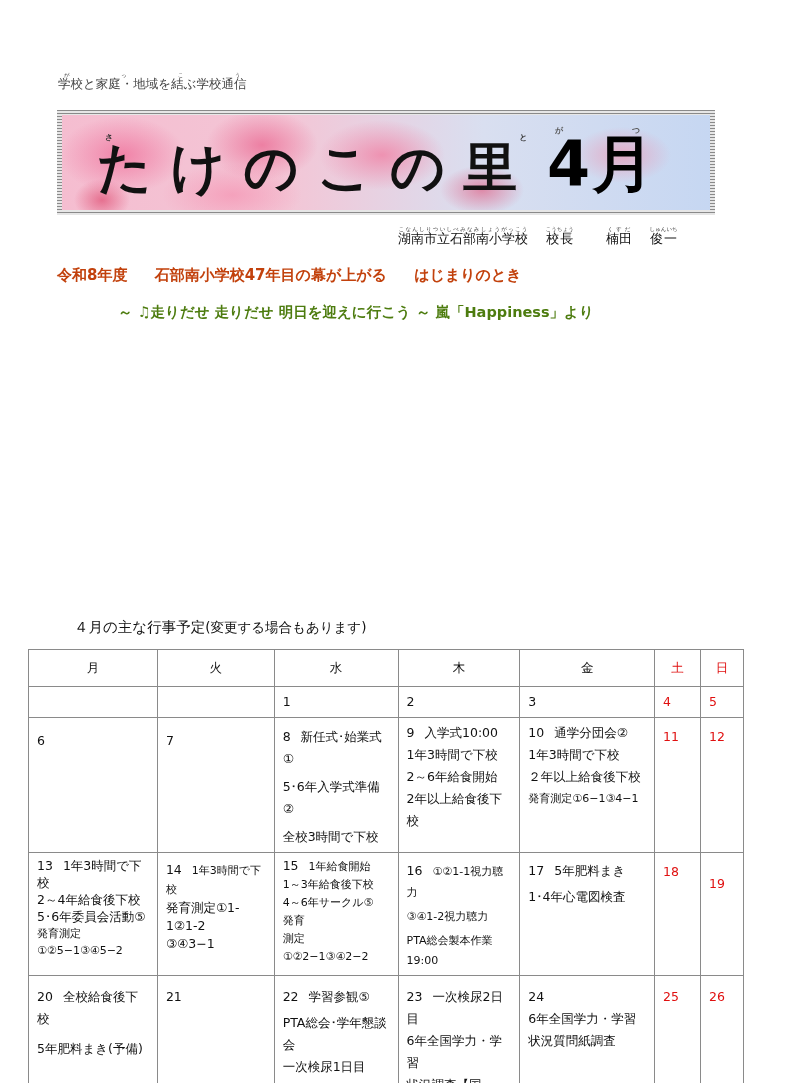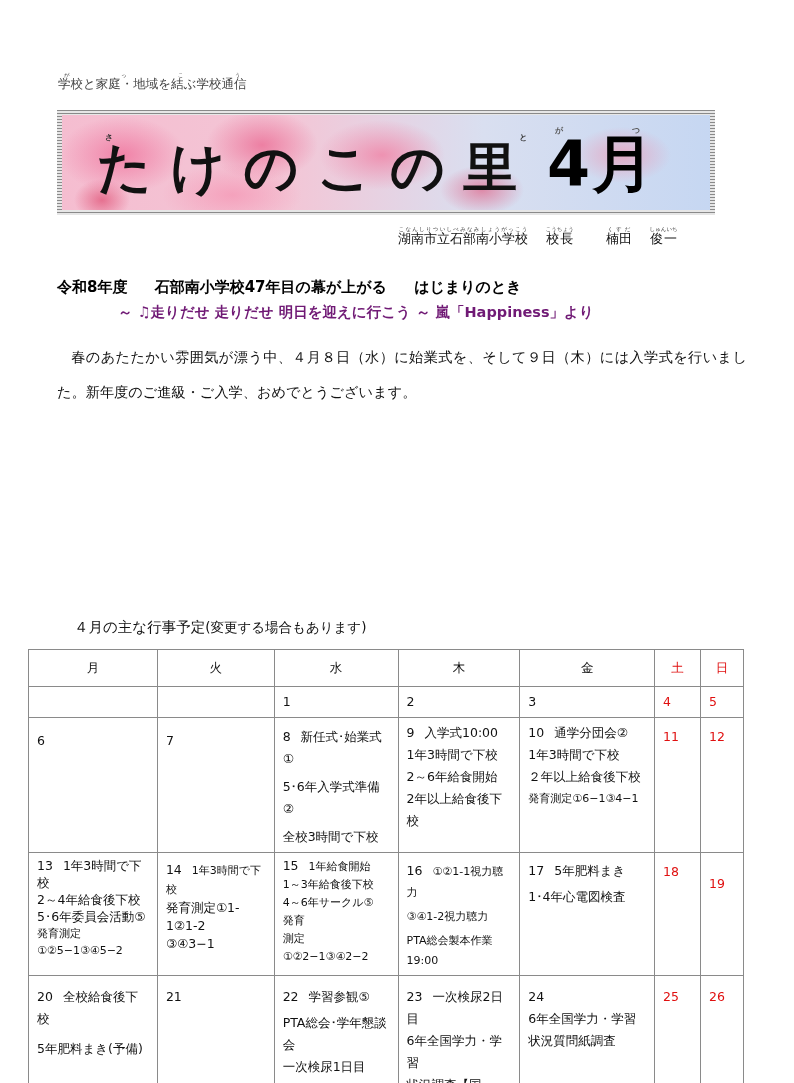--- a/index.html
+++ b/index.html
@@ -29,23 +29,23 @@
     font-size: 54px; font-weight: bold; letter-spacing: 18px; color: #111; white-space: nowrap; }
   .banner-title rt { font-size: 8px; color: #333; letter-spacing: 0; }
   .banner-month { position: absolute; left: 490px; top: 12px; font-family: "DejaVu Sans", sans-serif;
     font-size: 62px; font-weight: bold; color: #000; letter-spacing: 2px; }
   .banner-month rt { font-size: 8px; color: #555; letter-spacing: 8px; }
 
   .principal { position: absolute; left: 398px; top: 226px; font-size: 13px; color: #111; white-space: nowrap; }
   .principal rt { font-size: 5.5px; }
   .principal .gap { display: inline-block; width: 14px; }
 
-  .headline { position: absolute; left: 57px; top: 278px; font-size: 15px; font-weight: bold; color: #000000; white-space: nowrap; }
+  .headline { position: absolute; left: 57px; top: 266px; font-size: 15px; font-weight: bold; color: #c2410c; white-space: nowrap; }
   .headline .gap { display: inline-block; width: 22px; }
-  .subhead { position: absolute; left: 118px; top: 303px; font-size: 14.5px; font-weight: bold; color: #701a75; white-space: nowrap; text-align: right; }
+  .subhead { position: absolute; left: 118px; top: 303px; font-size: 14.5px; font-weight: bold; color: #4d7c0f; white-space: nowrap; text-align: right; }
 
   .body-text { position: absolute; left: 57px; top: 340px; width: 690px; font-size: 14.2px; line-height: 34.5px; color: #111; text-align: justify; }
   .body-text p { margin: 0; }
 
   .schedule-title { position: absolute; left: 74px; top: 618px; font-size: 14.5px; color: #111; white-space: nowrap; }
   .schedule-title .note { font-size: 13.5px; }
 
   table.cal { position: absolute; left: 28px; top: 649px; width: 716px; border-collapse: collapse; font-size: 12.5px; }
   table.cal th, table.cal td { border: 1.5px solid #8a8a8a; vertical-align: top; padding: 4px 8px; }
   table.cal th { font-weight: normal; height: 37px; vertical-align: middle; text-align: center; }
@@ -84,21 +84,20 @@
 </div>
 
 <div class="headline">
   <span>令和8年度</span><span class="gap"></span>
   <span>石部南小学校47年目の幕が上がる</span><span class="gap"></span>
   <span>はじまりのとき</span>
 </div>
 <div class="subhead">～ ♫走りだせ 走りだせ 明日を迎えに行こう ～ 嵐「Happiness」より</div>
 
 <div class="body-text">
-  <p style="text-indent: 1em;">春のあたたかい雰囲気が漂う中、４月８日（水）に始業式を、そして９日（木）には入学式を行いました。新年度のご進級・ご入学、おめでとうございます。</p>
 </div>
 
 <div class="schedule-title">
   <span>４月の主な行事予定</span><span class="note">(変更する場合もあります)</span>
 </div>
 
 <table class="cal">
   <colgroup>
     <col style="width:129px">
       <col style="width:117px">

